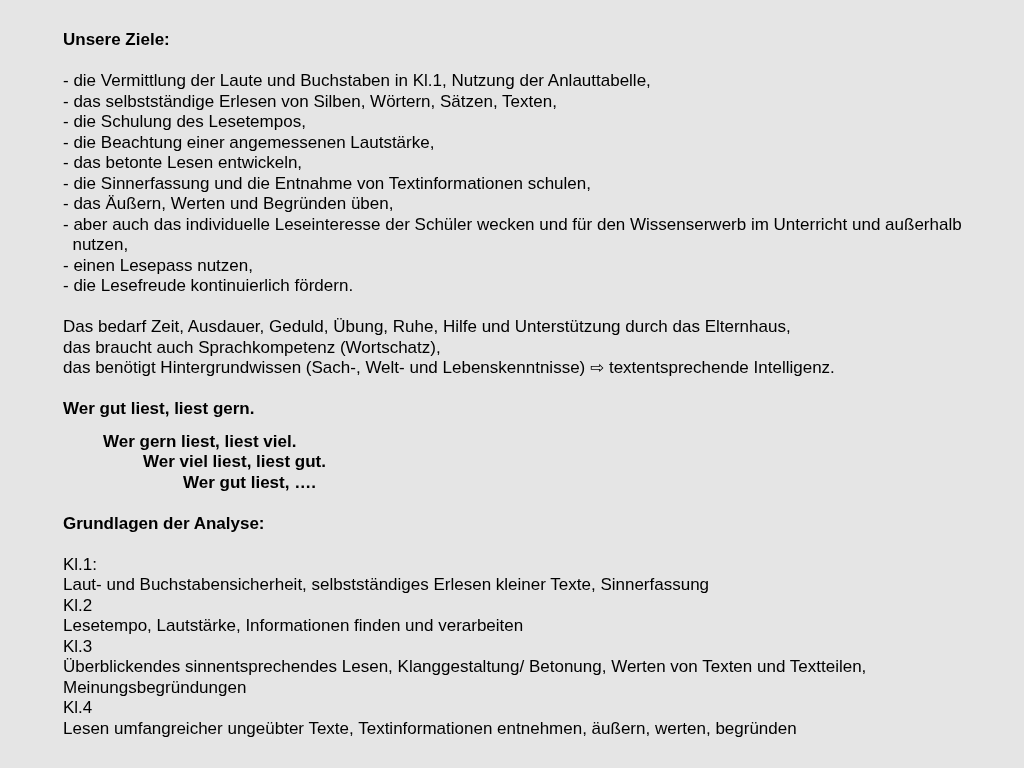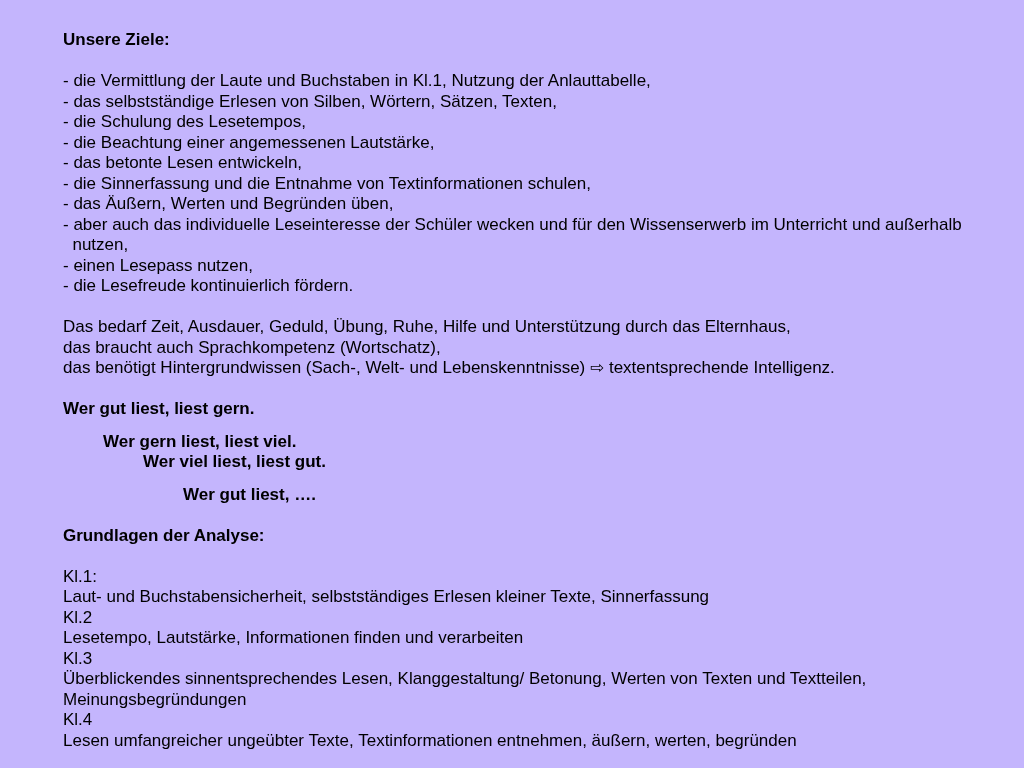--- a/index.html
+++ b/index.html
@@ -4,21 +4,21 @@
 <style>
   html, body {
     margin: 0;
     padding: 0;
     background: #ffffff;
   }
   .slide {
     position: relative;
     width: 1024px;
     height: 768px;
-    background: #c4b5fd;
+    background: #e5e5e5;
     overflow: hidden;
     font-family: "Liberation Sans", "DejaVu Sans", sans-serif;
   }
   .textblock {
     position: absolute;
     left: 63px;
     top: 30px;
     right: 20px;
     color: #000000;
     font-size: 17px;
@@ -26,20 +26,20 @@
     white-space: pre;
   }
   .line {
     min-height: 20.5px;
   }
   .line.bold {
     font-weight: bold;
   }
   .indent-1 { padding-left: 40px; margin-top: 12px; }
   .indent-2 { padding-left: 80px; }
-  .indent-3 { padding-left: 120px; margin-top: 12px; }
+  .indent-3 { padding-left: 120px; }
 </style>
 </head>
 <body>
 
 <div class="slide">
   <div class="textblock" id="textblock"><div class="line bold">Unsere Ziele:</div><div class="line"></div><div class="line">- die Vermittlung der Laute und Buchstaben in Kl.1, Nutzung der Anlauttabelle,</div><div class="line">- das selbstständige Erlesen von Silben, Wörtern, Sätzen, Texten,</div><div class="line">- die Schulung des Lesetempos,</div><div class="line">- die Beachtung einer angemessenen Lautstärke,</div><div class="line">- das betonte Lesen entwickeln,</div><div class="line">- die Sinnerfassung und die Entnahme von Textinformationen schulen,</div><div class="line">- das Äußern, Werten und Begründen üben,</div><div class="line">- aber auch das individuelle Leseinteresse der Schüler wecken und für den Wissenserwerb im Unterricht und außerhalb</div><div class="line">  nutzen,</div><div class="line">- einen Lesepass nutzen,</div><div class="line">- die Lesefreude kontinuierlich fördern.</div><div class="line"></div><div class="line">Das bedarf Zeit, Ausdauer, Geduld, Übung, Ruhe, Hilfe und Unterstützung durch das Elternhaus,</div><div class="line">das braucht auch Sprachkompetenz (Wortschatz),</div><div class="line">das benötigt Hintergrundwissen (Sach-, Welt- und Lebenskenntnisse) ⇨ textentsprechende Intelligenz.</div><div class="line"></div><div class="line bold">Wer gut liest, liest gern.</div><div class="line bold indent-1">Wer gern liest, liest viel.</div><div class="line bold indent-2">Wer viel liest, liest gut.</div><div class="line bold indent-3">Wer gut liest, ….</div><div class="line"></div><div class="line bold">Grundlagen der Analyse:</div><div class="line"></div><div class="line">Kl.1:</div><div class="line">Laut- und Buchstabensicherheit, selbstständiges Erlesen kleiner Texte, Sinnerfassung</div><div class="line">Kl.2</div><div class="line">Lesetempo, Lautstärke, Informationen finden und verarbeiten</div><div class="line">Kl.3</div><div class="line">Überblickendes sinnentsprechendes Lesen, Klanggestaltung/ Betonung, Werten von Texten und Textteilen,</div><div class="line">Meinungsbegründungen</div><div class="line">Kl.4</div><div class="line">Lesen umfangreicher ungeübter Texte, Textinformationen entnehmen, äußern, werten, begründen</div></div>
 </div>
 
 </body></html>

